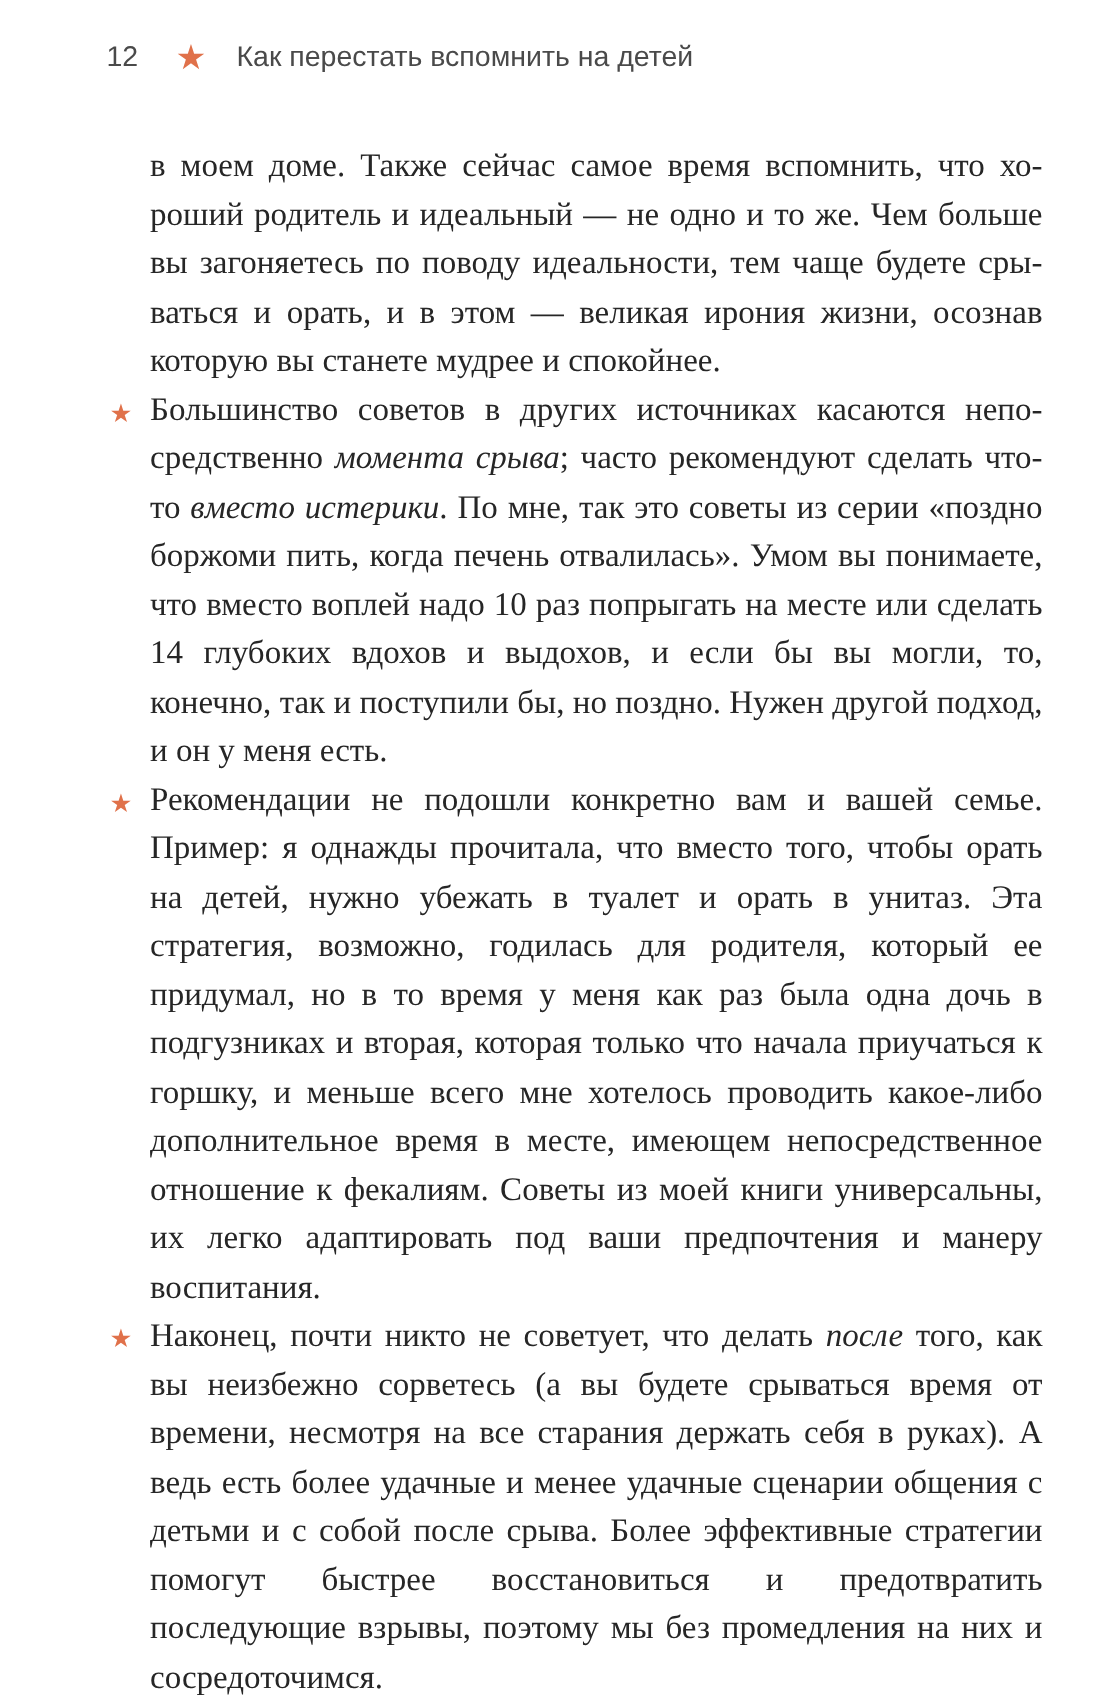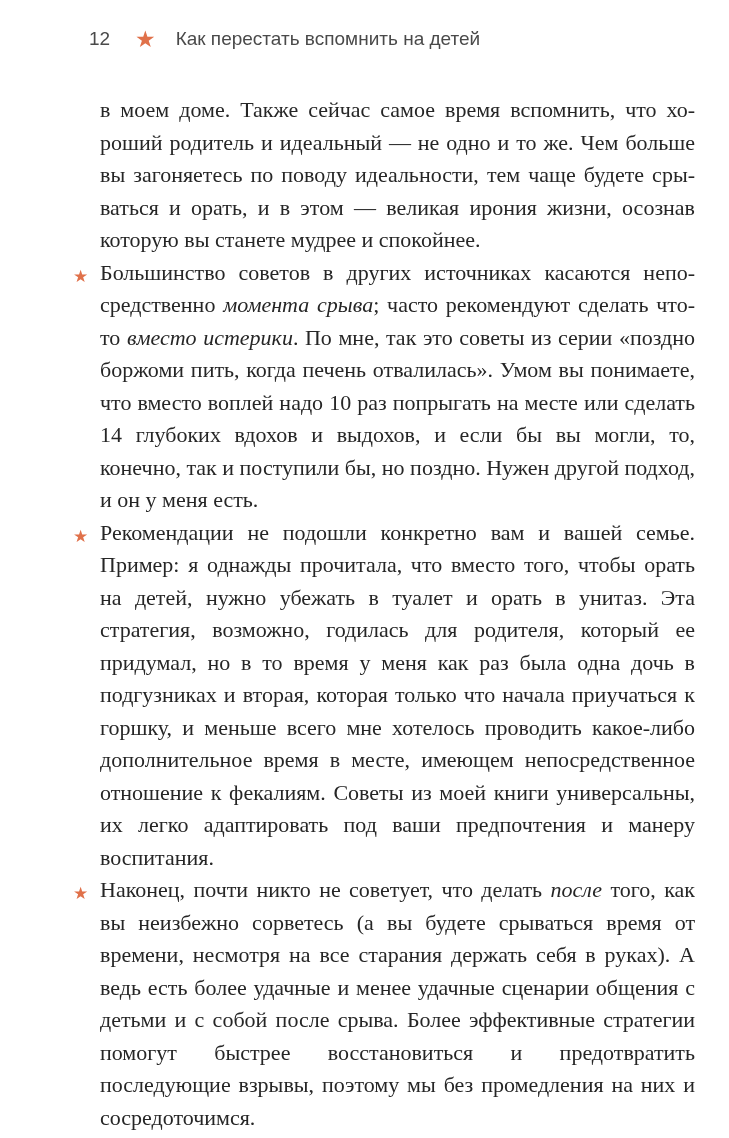--- a/index.html
+++ b/index.html
@@ -11,21 +11,21 @@
     position: relative;
     width: 729px;
     height: 1138px;
     background: #ffffff;
     overflow: hidden;
     font-family: "Liberation Serif", serif;
   }
   .page-header {
     position: absolute;
     top: 26px;
-    left: 89px;
+    left: 71px;
     display: flex;
     align-items: center;
     font-family: "Liberation Sans", sans-serif;
     font-size: 19px;
     color: #4a4a4a;
     line-height: 26px;
   }
   .page-number {
     min-width: 24px;
   }

